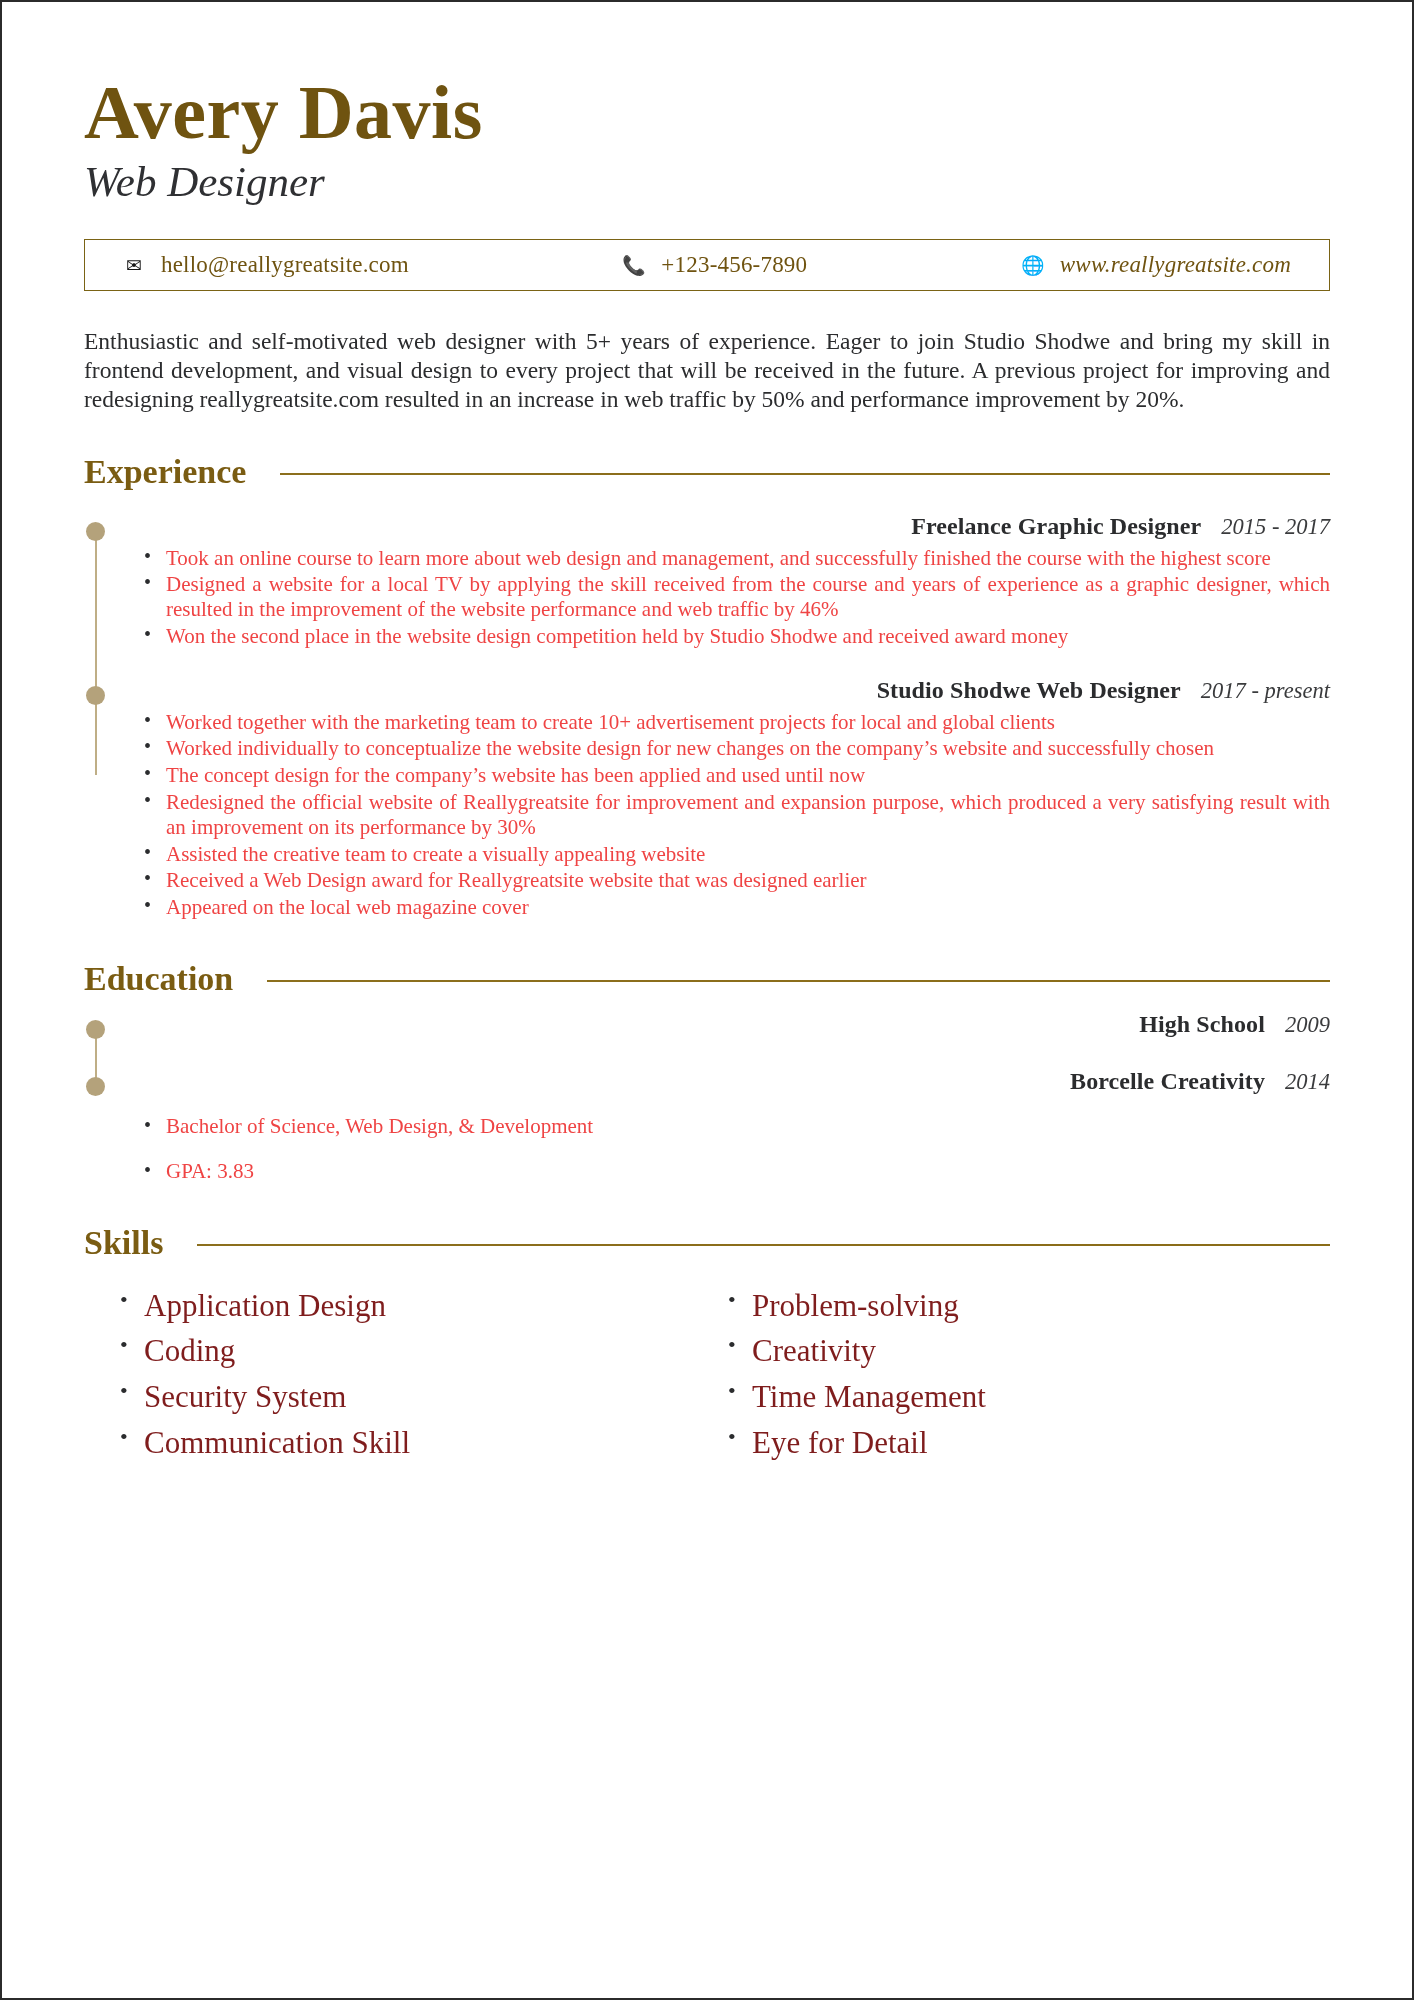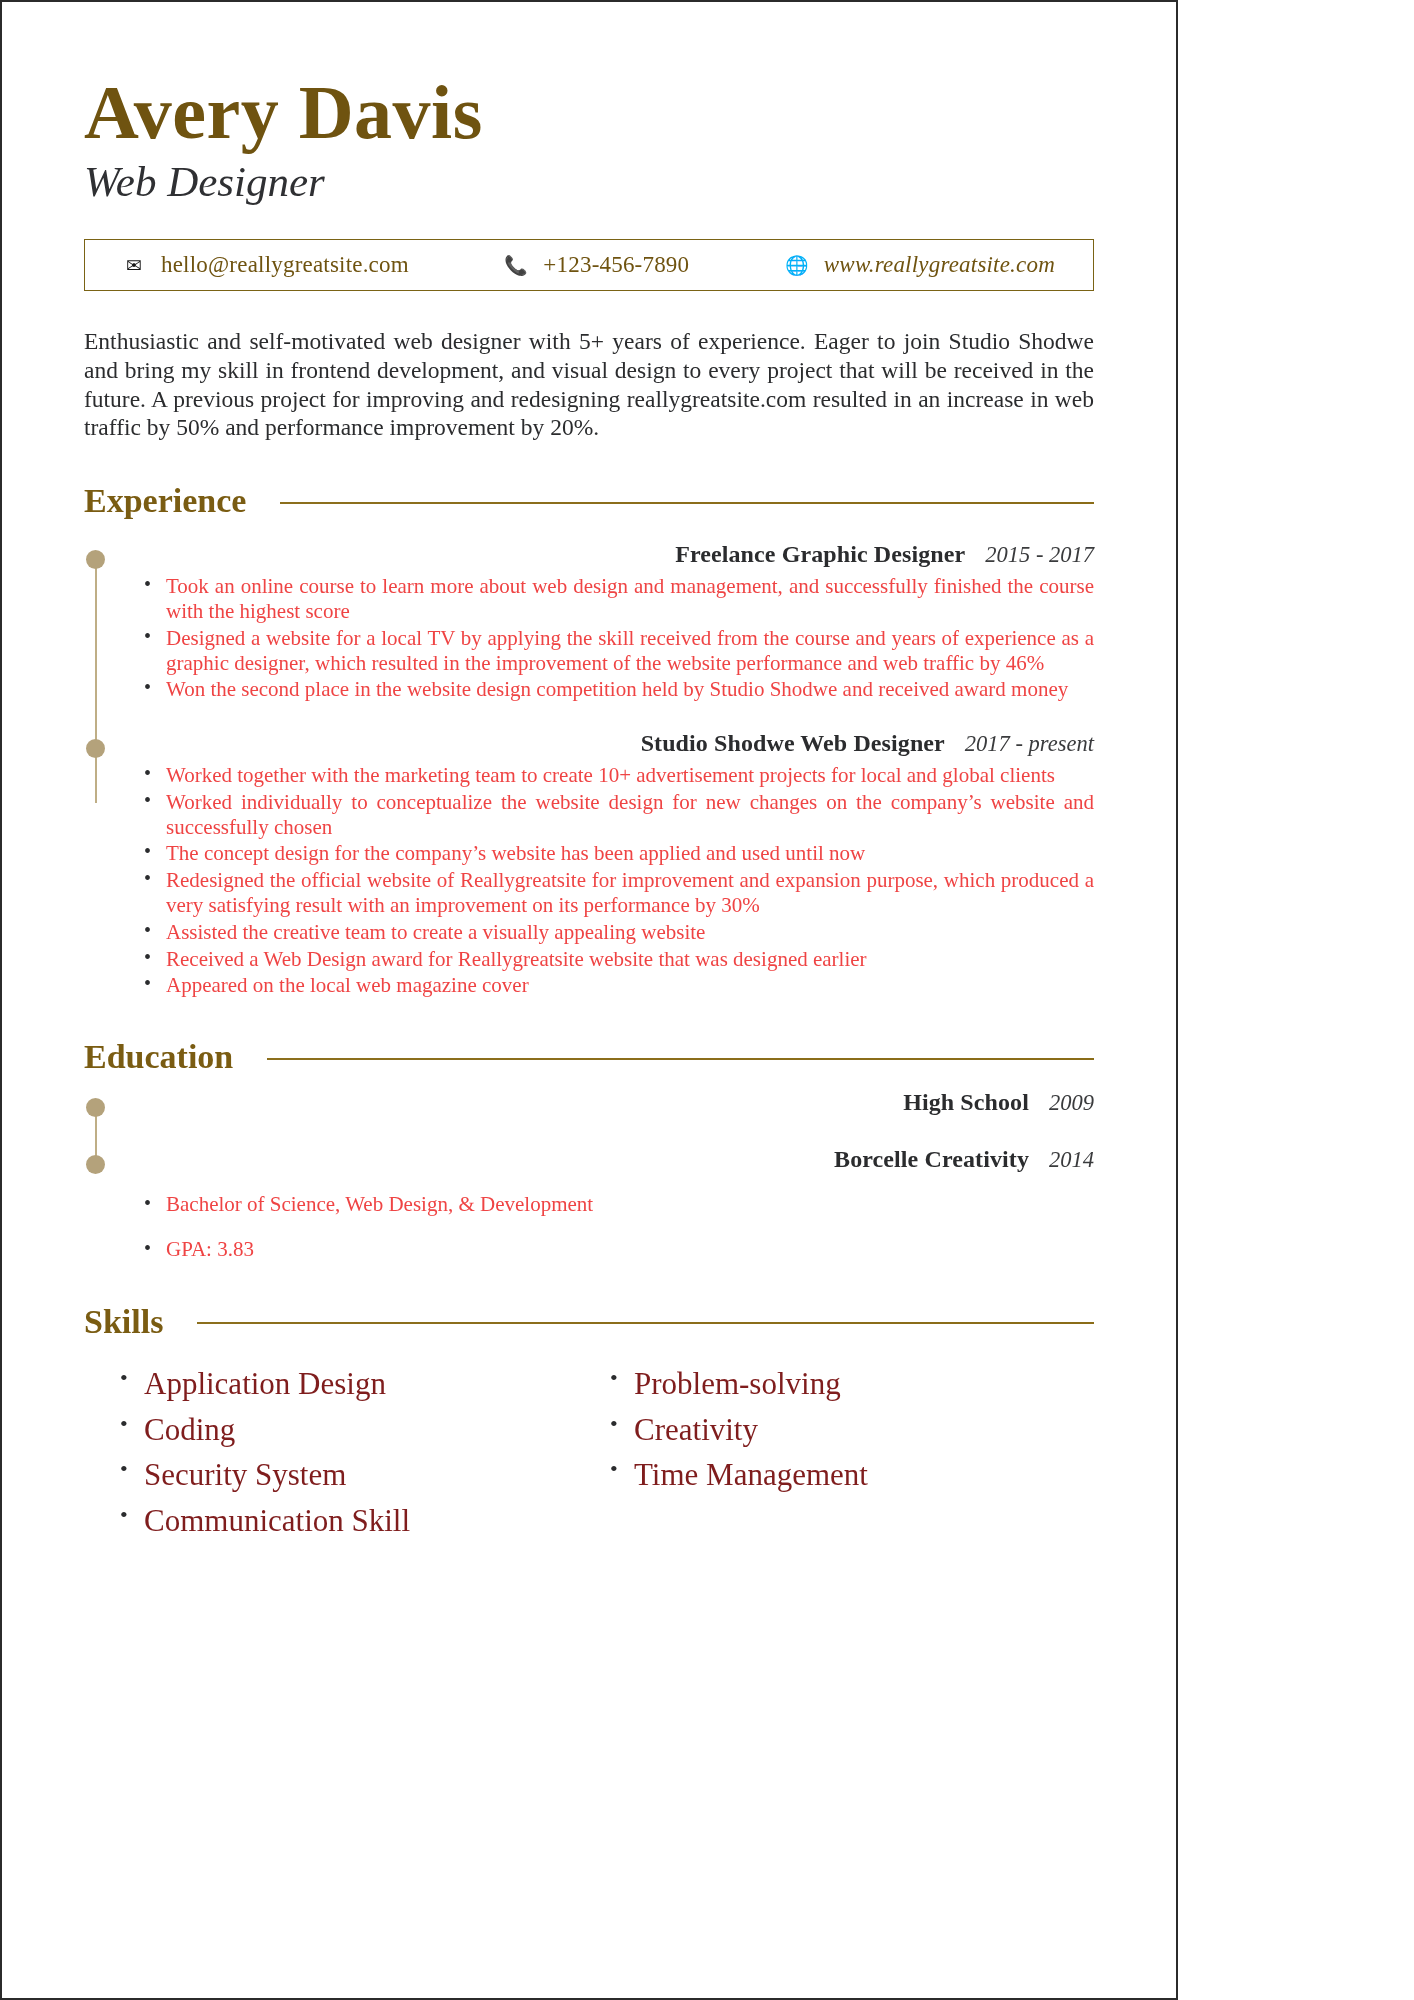--- a/index.html
+++ b/index.html
@@ -5,21 +5,21 @@
   html, body {
     margin: 0;
     padding: 0;
     background: #ffffff;
   }
   body {
     font-family: "Liberation Serif", "DejaVu Serif", serif;
   }
   .page {
     position: relative;
-    width: 1178px;
+    width: 1414px;
     height: 2000px;
     box-sizing: border-box;
     background: #ffffff;
     border: 2px solid #2b2b2b;
     overflow: hidden;
   }
   .inner {
     padding: 72px 82px 0 82px;
   }
 
@@ -327,19 +327,20 @@
             <li>Coding</li>
             <li>Security System</li>
             <li>Communication Skill</li>
           </ul>
         </div>
         <div class="skills-col">
           <ul>
             <li>Problem-solving</li>
             <li>Creativity</li>
             <li>Time Management</li>
+            <li>Eye for Detail</li>
           </ul>
         </div>
       </div>
     </div>
 
   </div>
 </div>
 
 </body></html>

